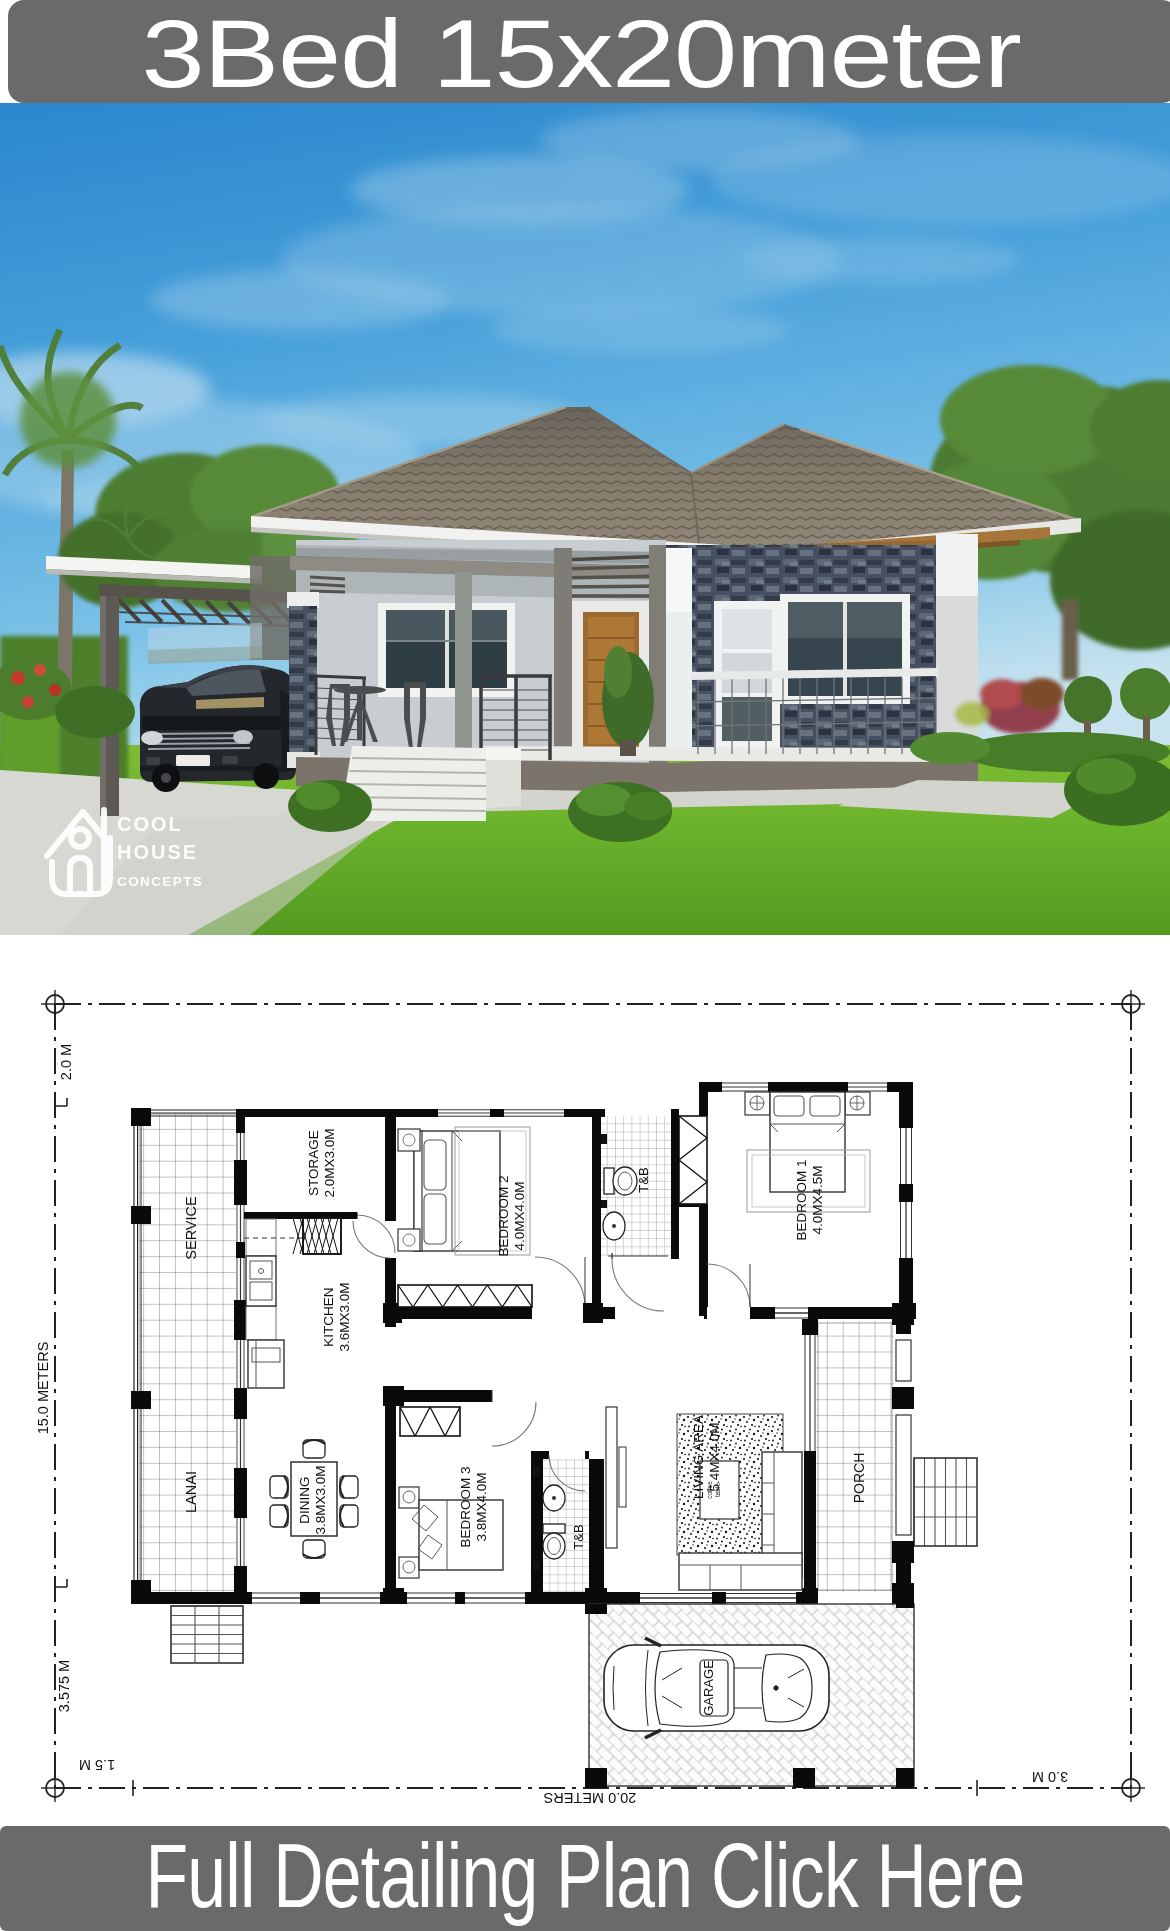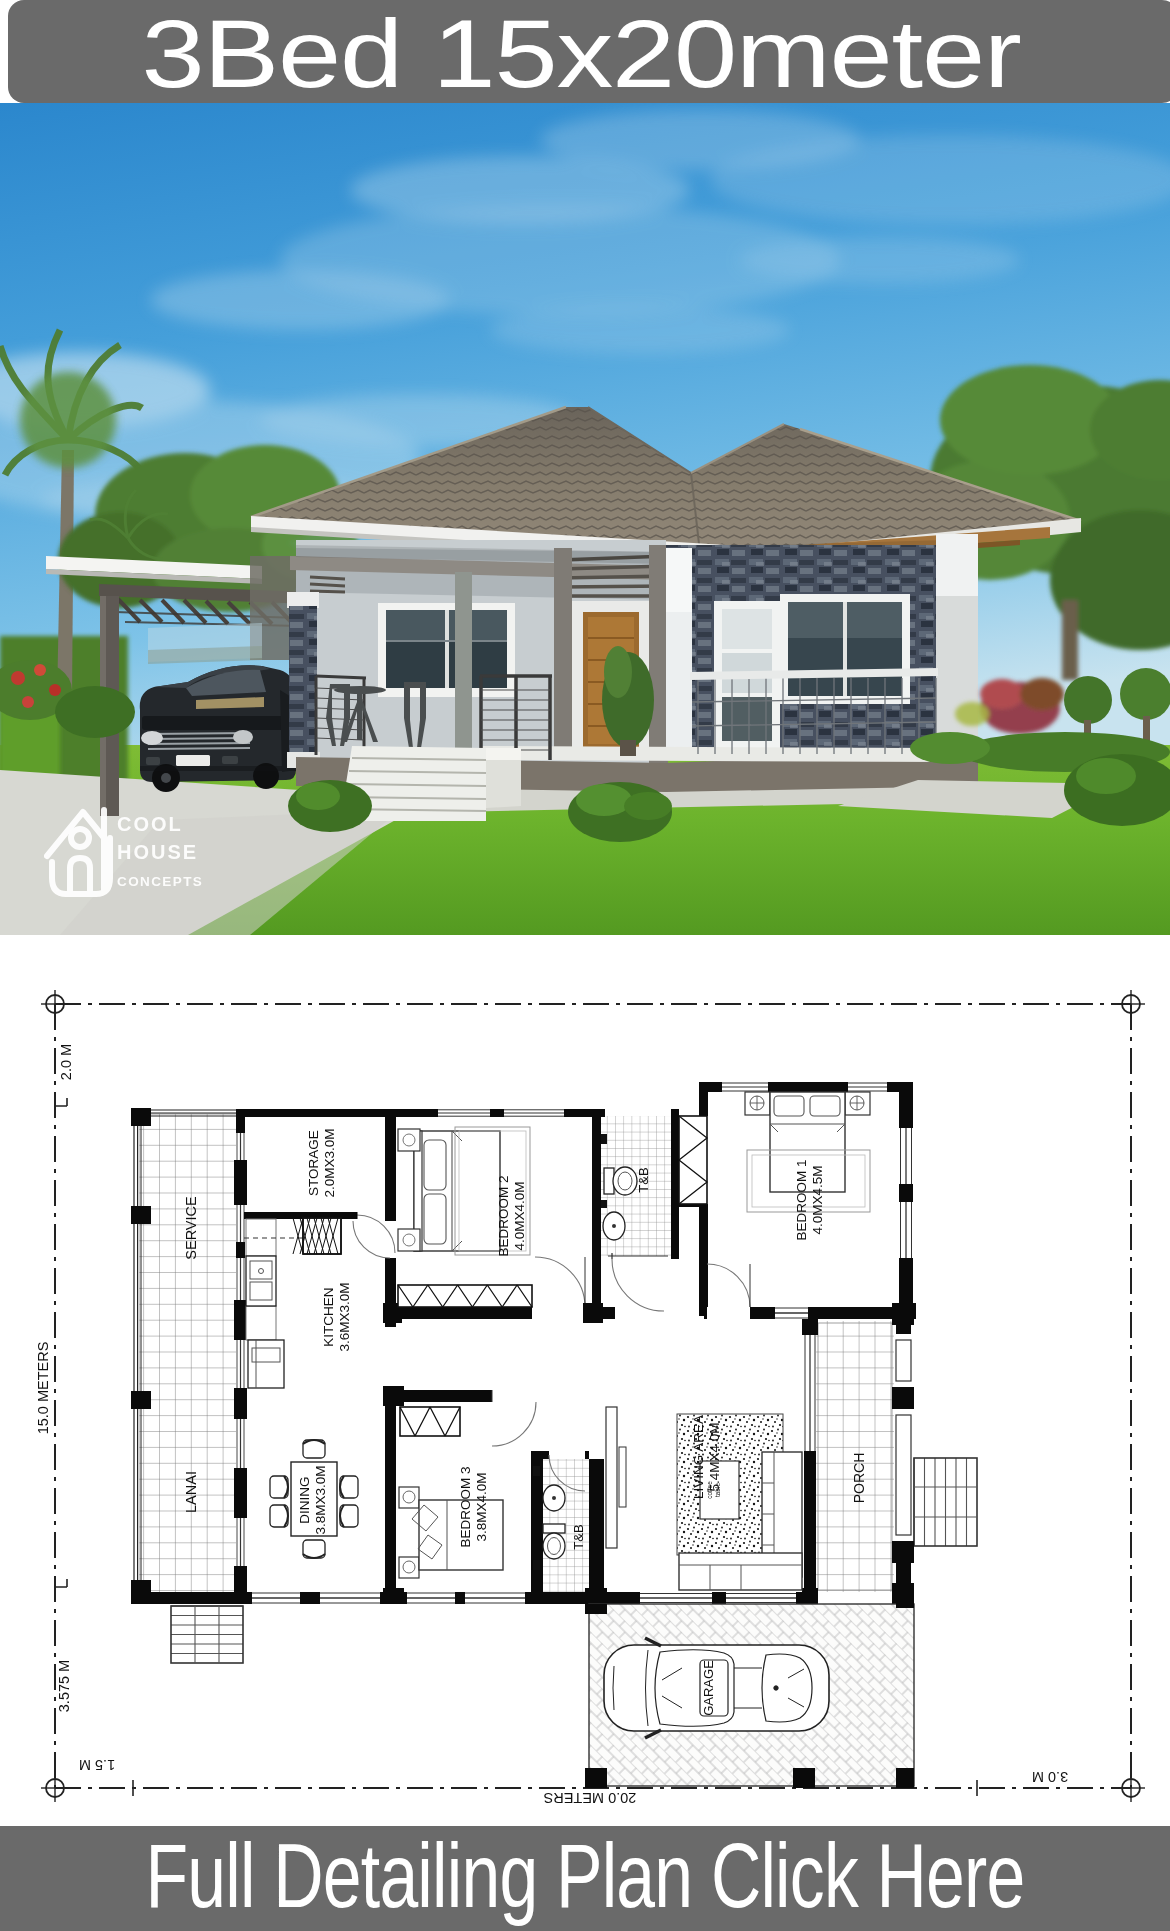--- a/index.html
+++ b/index.html
@@ -1,19 +1,19 @@
 <!DOCTYPE html>
 <html><head>
 <meta charset="utf-8">
 <style>
   html,body{margin:0;padding:0;}
   .page{position:relative;width:1170px;height:1931px;background:#ffffff;overflow:hidden;font-family:"Liberation Sans",sans-serif;}
   .topbar{position:absolute;left:8px;top:0;width:1170px;height:103px;background:#6a6a6a;border-radius:16px;}
   .topbar span{position:absolute;left:calc(50% - 12px);top:50%;transform:translate(-50%,-48%) scale(1.171,1);color:#fff;font-size:97px;white-space:nowrap;letter-spacing:-1px;}
-  .botbar{position:absolute;left:0;top:1826px;width:1170px;height:105px;background:#6a6a6a;}
+  .botbar{position:absolute;left:0;top:1826px;width:1170px;height:105px;background:#6a6a6a;border-radius:6px;}
   .botbar span{position:absolute;left:50%;top:50%;transform:translate(-50%,-52%) scale(0.774,1);color:#fff;font-size:90px;white-space:nowrap;letter-spacing:-1px;}
   svg{position:absolute;left:0;display:block;}
   #photo{top:103px;}
   #plan{top:938px;}
 </style>
 </head>
 <body>
 <div class="page">
 
 <div class="topbar">

